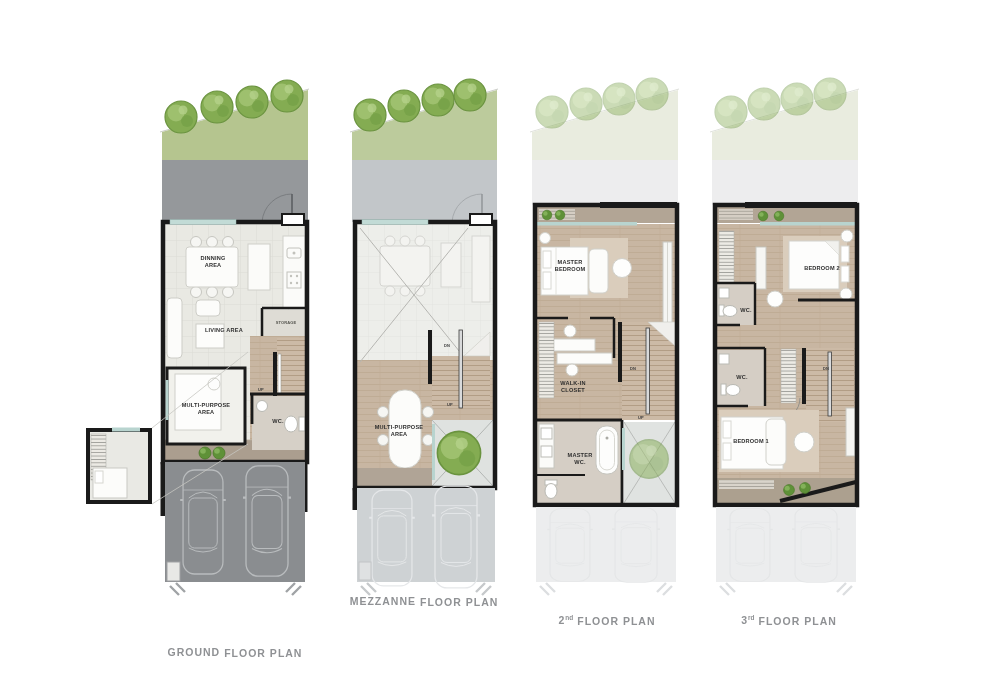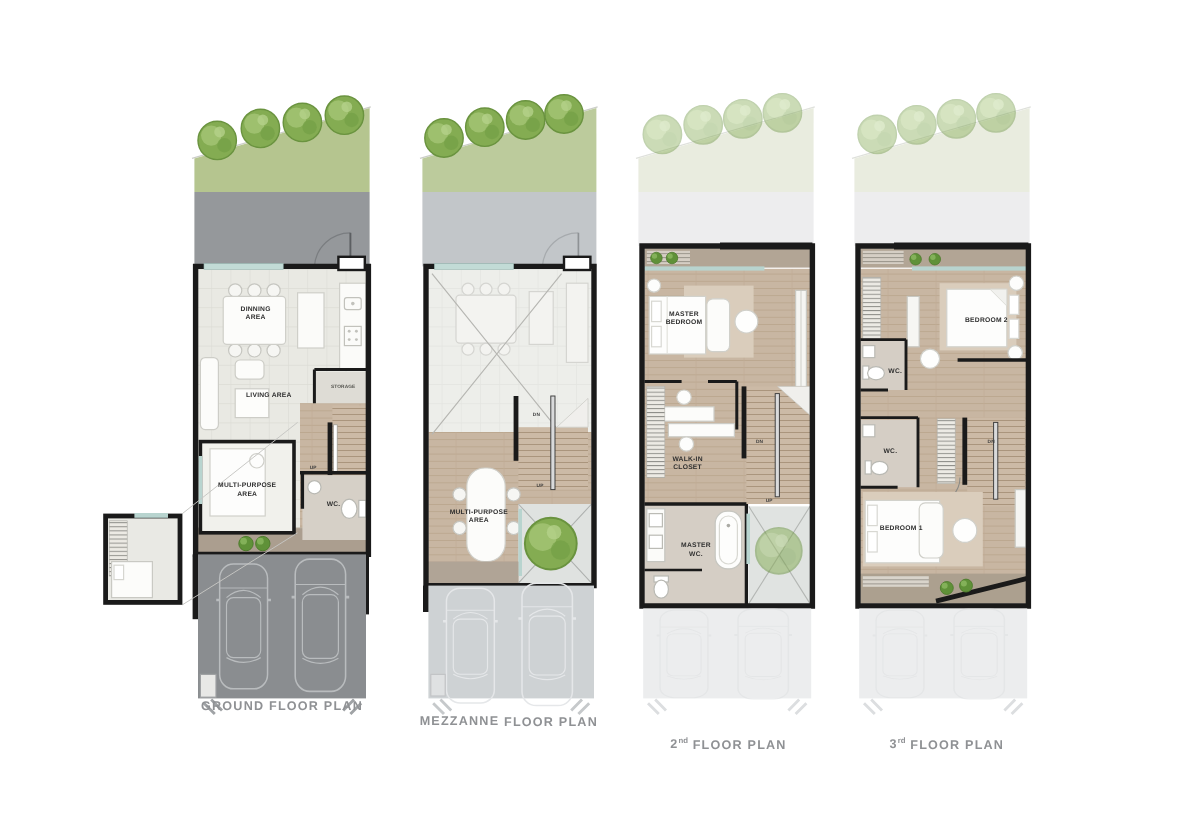--- a/index.html
+++ b/index.html
@@ -371,21 +371,21 @@
 WC.</div>
 <div class="tiny-label" style="left:633px;top:368px;">DN</div>
 <div class="tiny-label" style="left:641px;top:417px;">UP</div>
 
 <div class="room-label" style="left:822px;top:268px;">BEDROOM 2</div>
 <div class="room-label" style="left:746px;top:310px;">WC.</div>
 <div class="room-label" style="left:742px;top:377px;">WC.</div>
 <div class="room-label" style="left:751px;top:441px;">BEDROOM 1</div>
 <div class="tiny-label" style="left:826px;top:368px;">DN</div>
 
-<div class="plan-title" style="left:235px;top:588px;">
+<div class="plan-title" style="left:235px;top:652px;">
   <span>GROUND</span><sup></sup><span class="rest">FLOOR PLAN</span>
 </div>
 <div class="plan-title" style="left:424px;top:601px;">
   <span>MEZZANNE</span><sup></sup><span class="rest">FLOOR PLAN</span>
 </div>
 <div class="plan-title" style="left:607px;top:620px;">
   <span>2</span><sup>nd</sup><span class="rest">FLOOR PLAN</span>
 </div>
 <div class="plan-title" style="left:789px;top:620px;">
   <span>3</span><sup>rd</sup><span class="rest">FLOOR PLAN</span>

